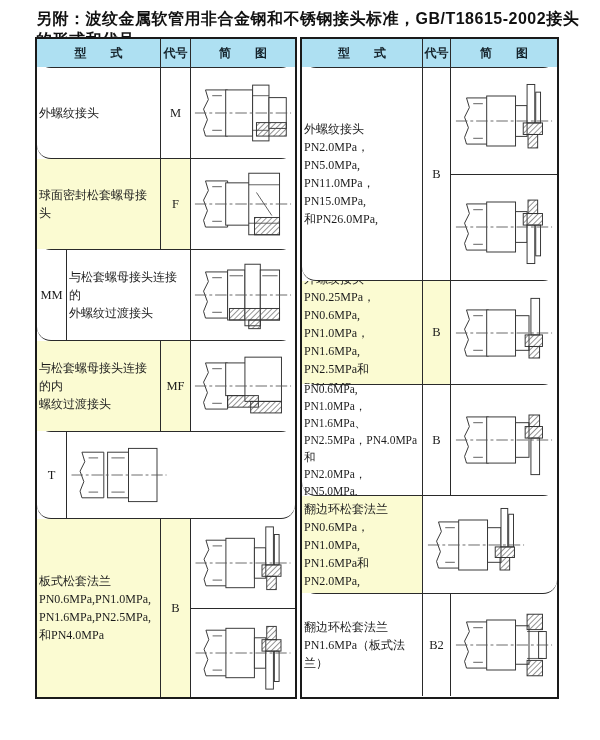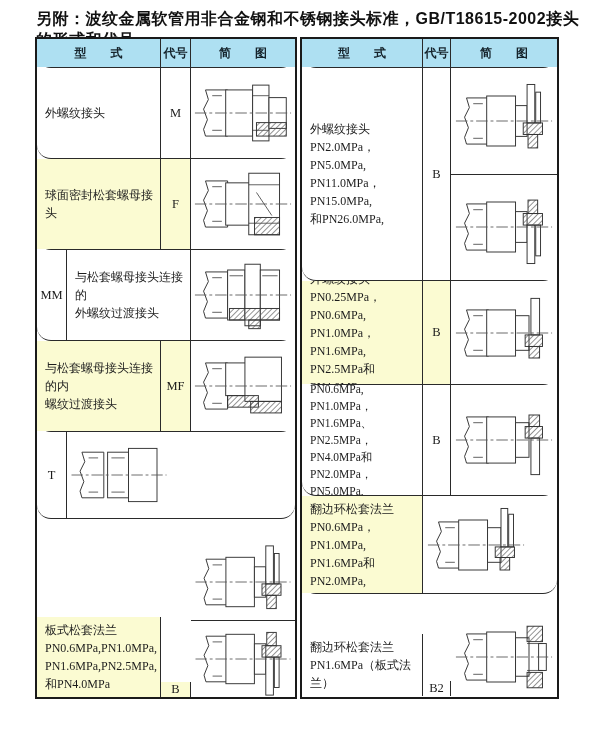--- a/index.html
+++ b/index.html
@@ -8,31 +8,31 @@
     font-family:"Liberation Serif","DejaVu Serif",serif;color:#1c1c1c;
   }
   .title{
     position:absolute;left:36px;top:9px;width:548px;
     font-family:"Liberation Sans","DejaVu Sans",sans-serif;
     font-size:16px;font-weight:700;letter-spacing:0.5px;color:#111;
   }
   .tables{position:absolute;left:35px;top:37px;display:flex;gap:3px;}
   .tbl{border:2px solid #1a1a1a;background:#fff;}
   .row{display:flex;border-bottom:1px solid #2a2a2a;border-radius:14px;}
-  .row:last-child{border-bottom:none;align-items:flex-end;}
+  .row:last-child{border-bottom:none;}
   .cell{border-right:1px solid #2a2a2a;box-sizing:border-box;overflow:hidden;}
   .cell:last-child{border-right:none;}
   .hdr .cell{
     background:var(--hdrbg,#aee0f2);
     display:flex;align-items:center;justify-content:center;
     font-size:12px;font-weight:700;color:#15232b;
   }
   .type{
     display:flex;align-items:center;
-    padding:4px 3px 4px 8px;font-size:12px;line-height:18px;
+    padding:4px 3px 4px 2px;font-size:12px;line-height:18px;
     white-space:pre-line;
   }
   .code{
     display:flex;align-items:center;justify-content:center;
     font-size:12.5px;
   }
   .diag{display:flex;align-items:center;justify-content:center;background:#fff;}
   .diag-split{display:flex;flex-direction:column;background:#fff;}
   .half{flex:1;display:flex;align-items:center;justify-content:center;border-bottom:1px solid #2a2a2a;}
   .half:last-child{border-bottom:none;}

